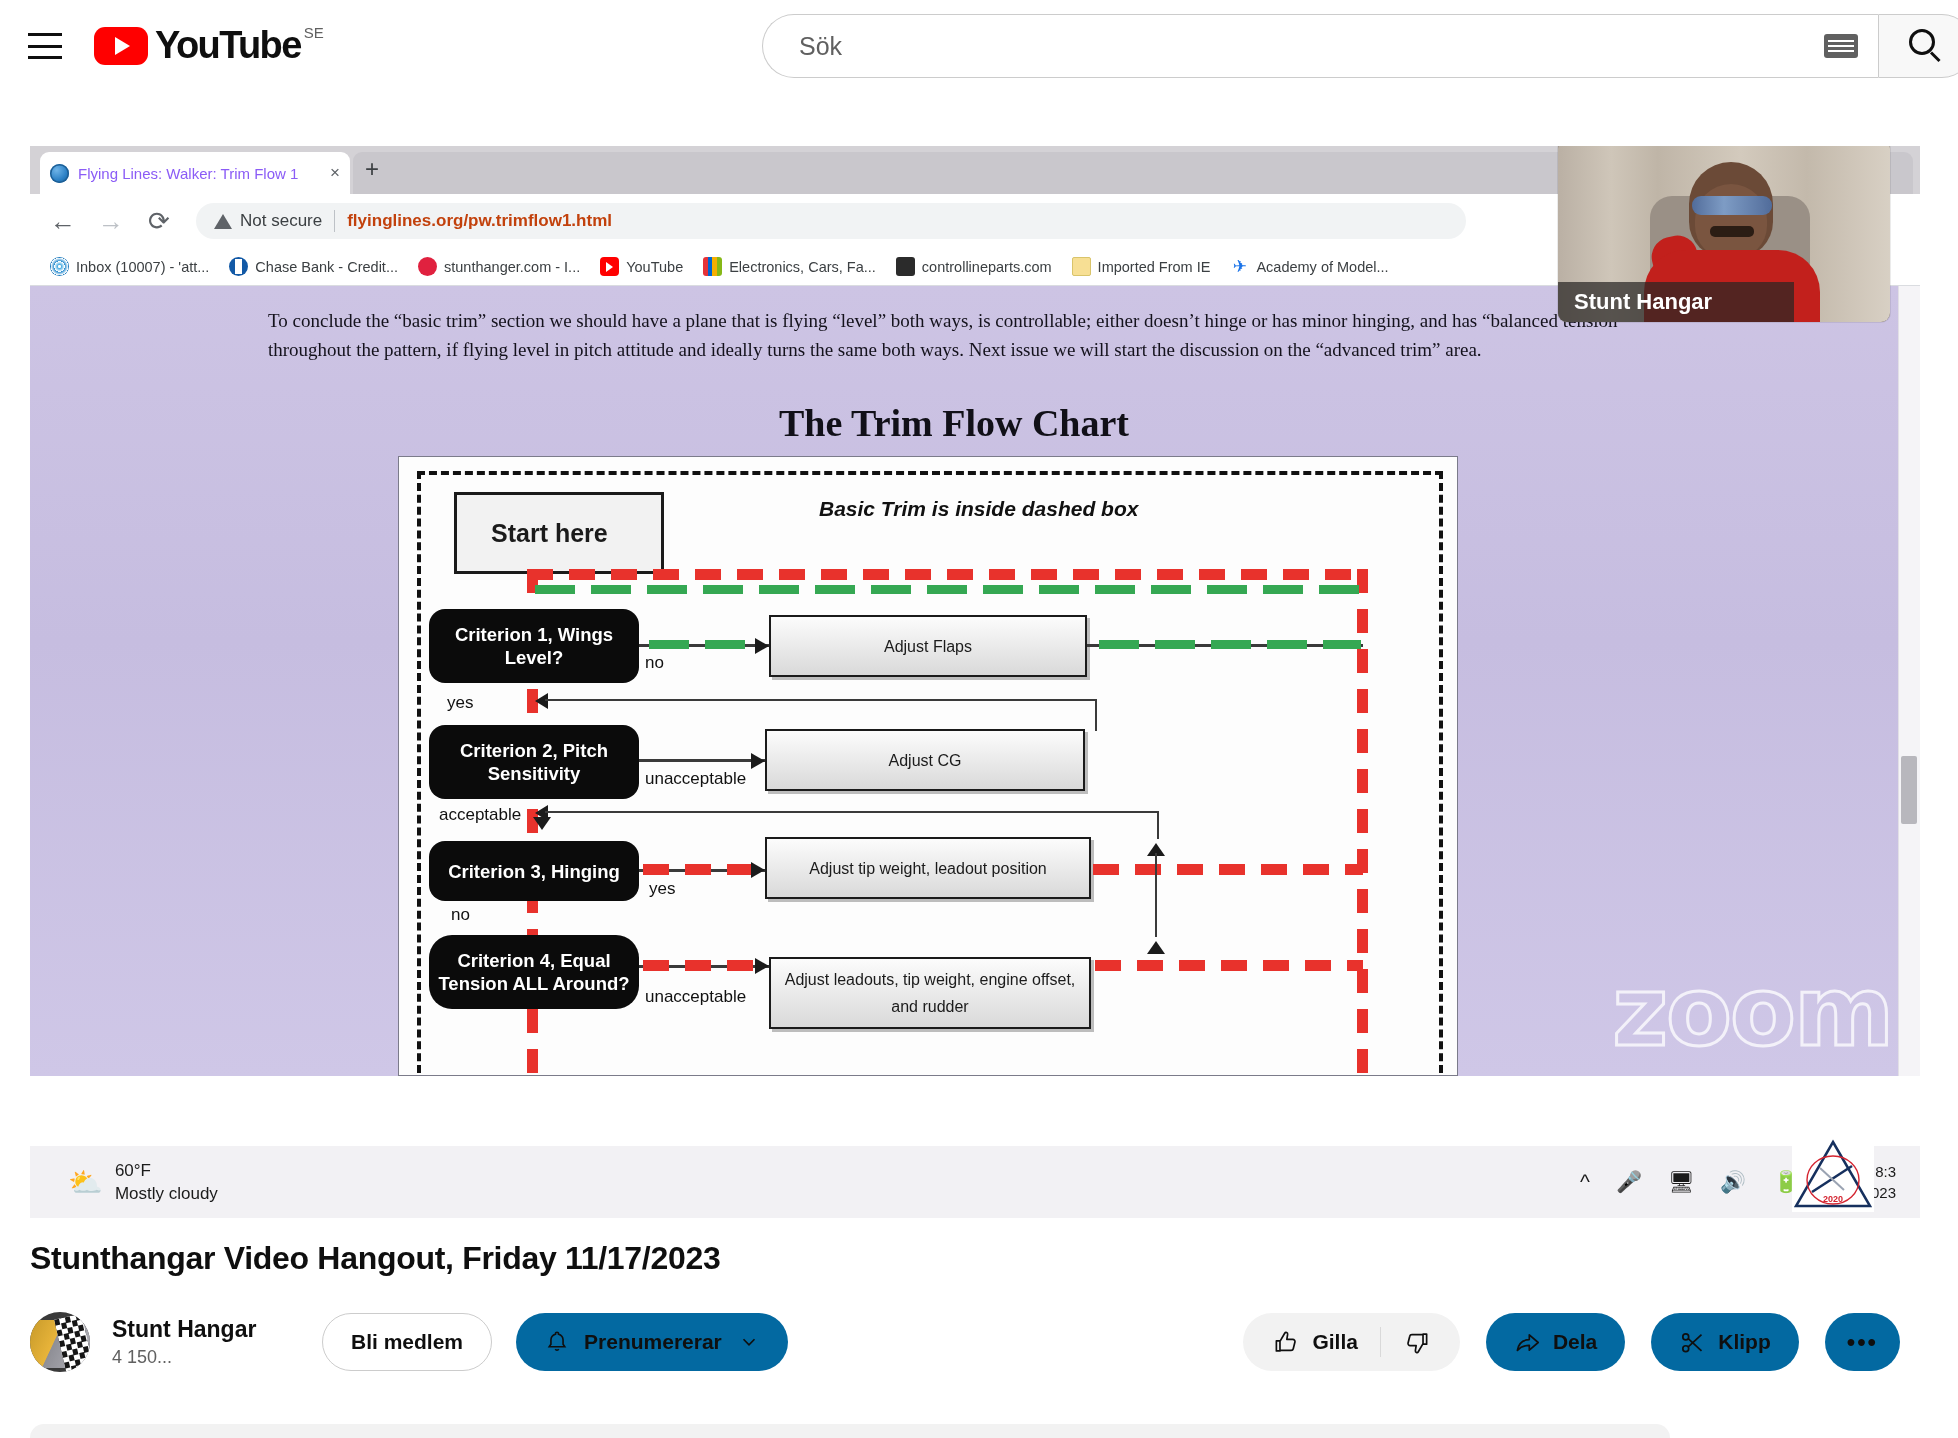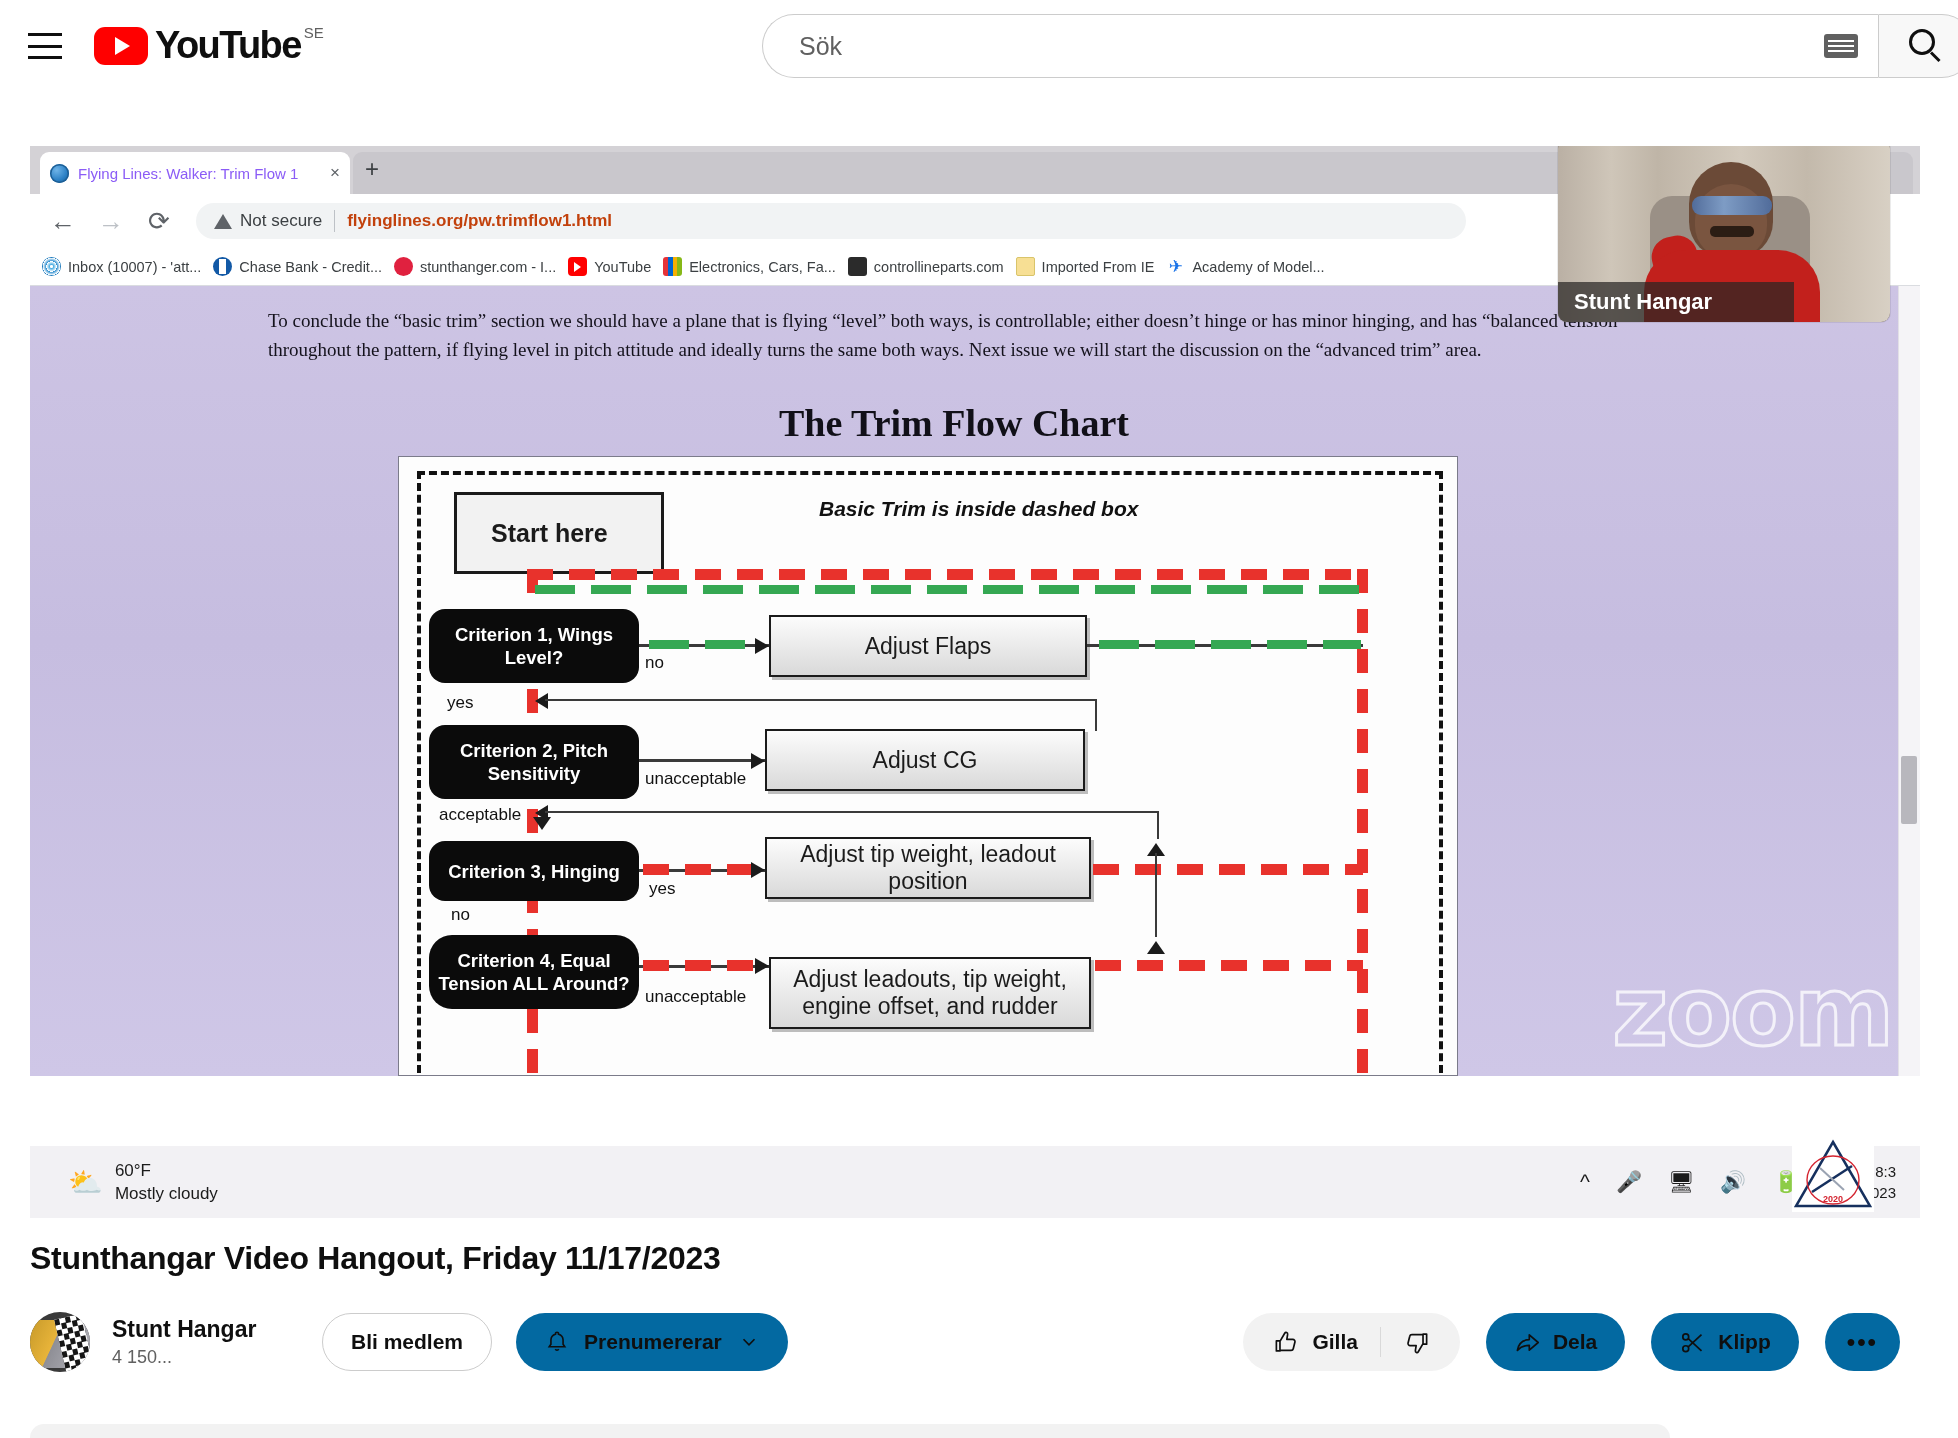--- a/index.html
+++ b/index.html
@@ -145,21 +145,21 @@
   .not-secure { font-size: 17px; color: #3c4043; margin-right: 12px; }
   .addr-sep { width: 1px; height: 22px; background: #bdc1c6; margin-right: 12px; }
   .addr-url { font-size: 17px; color: #c2410c; font-weight: 600; }
 
   .chrome-bookmarks {
     position: absolute; left: 0; top: 102px; width: 1890px; height: 38px;
     background: #ffffff; display: flex; align-items: center;
     border-bottom: 1px solid #dadce0;
   }
   .bm {
-    display: flex; align-items: center; margin-left: 12px; cursor: pointer;
+    display: flex; align-items: center; margin-left: 20px; cursor: pointer;
     max-width: 205px;
   }
   .bm-label {
     font-size: 14.5px; color: #3c4043; margin-left: 7px; white-space: nowrap;
     overflow: hidden; text-overflow: ellipsis;
   }
   .bm-ico { width: 19px; height: 19px; flex: none; border-radius: 3px; }
 
   
   .page-body {
@@ -206,21 +206,21 @@
     position: absolute; width: 210px;
     background: #0b0b0b; border-radius: 16px;
     color: #ffffff; font-weight: 700; font-size: 18.5px;
     display: flex; align-items: center; justify-content: center;
     text-align: center; line-height: 23px; padding: 8px 6px;
   }
   .act {
     position: absolute;
     background: linear-gradient(180deg, #fcfcfc 0%, #d9d9d9 100%);
     border: 2px solid #1b1b1b;
-    color: #1b1b1b; font-size: 23px;
+    color: #1b1b1b; font-size: 16px;
     display: flex; align-items: center; justify-content: center;
     text-align: center; line-height: 27px; padding: 6px 10px;
     box-shadow: 3px 3px 0 rgba(0,0,0,0.25);
   }
   .edge-lbl {
     position: absolute; font-size: 17px; color: #111; font-weight: 400;
   }
 
   .ln { position: absolute; background: #3a3a3a; }
   .red-h {

